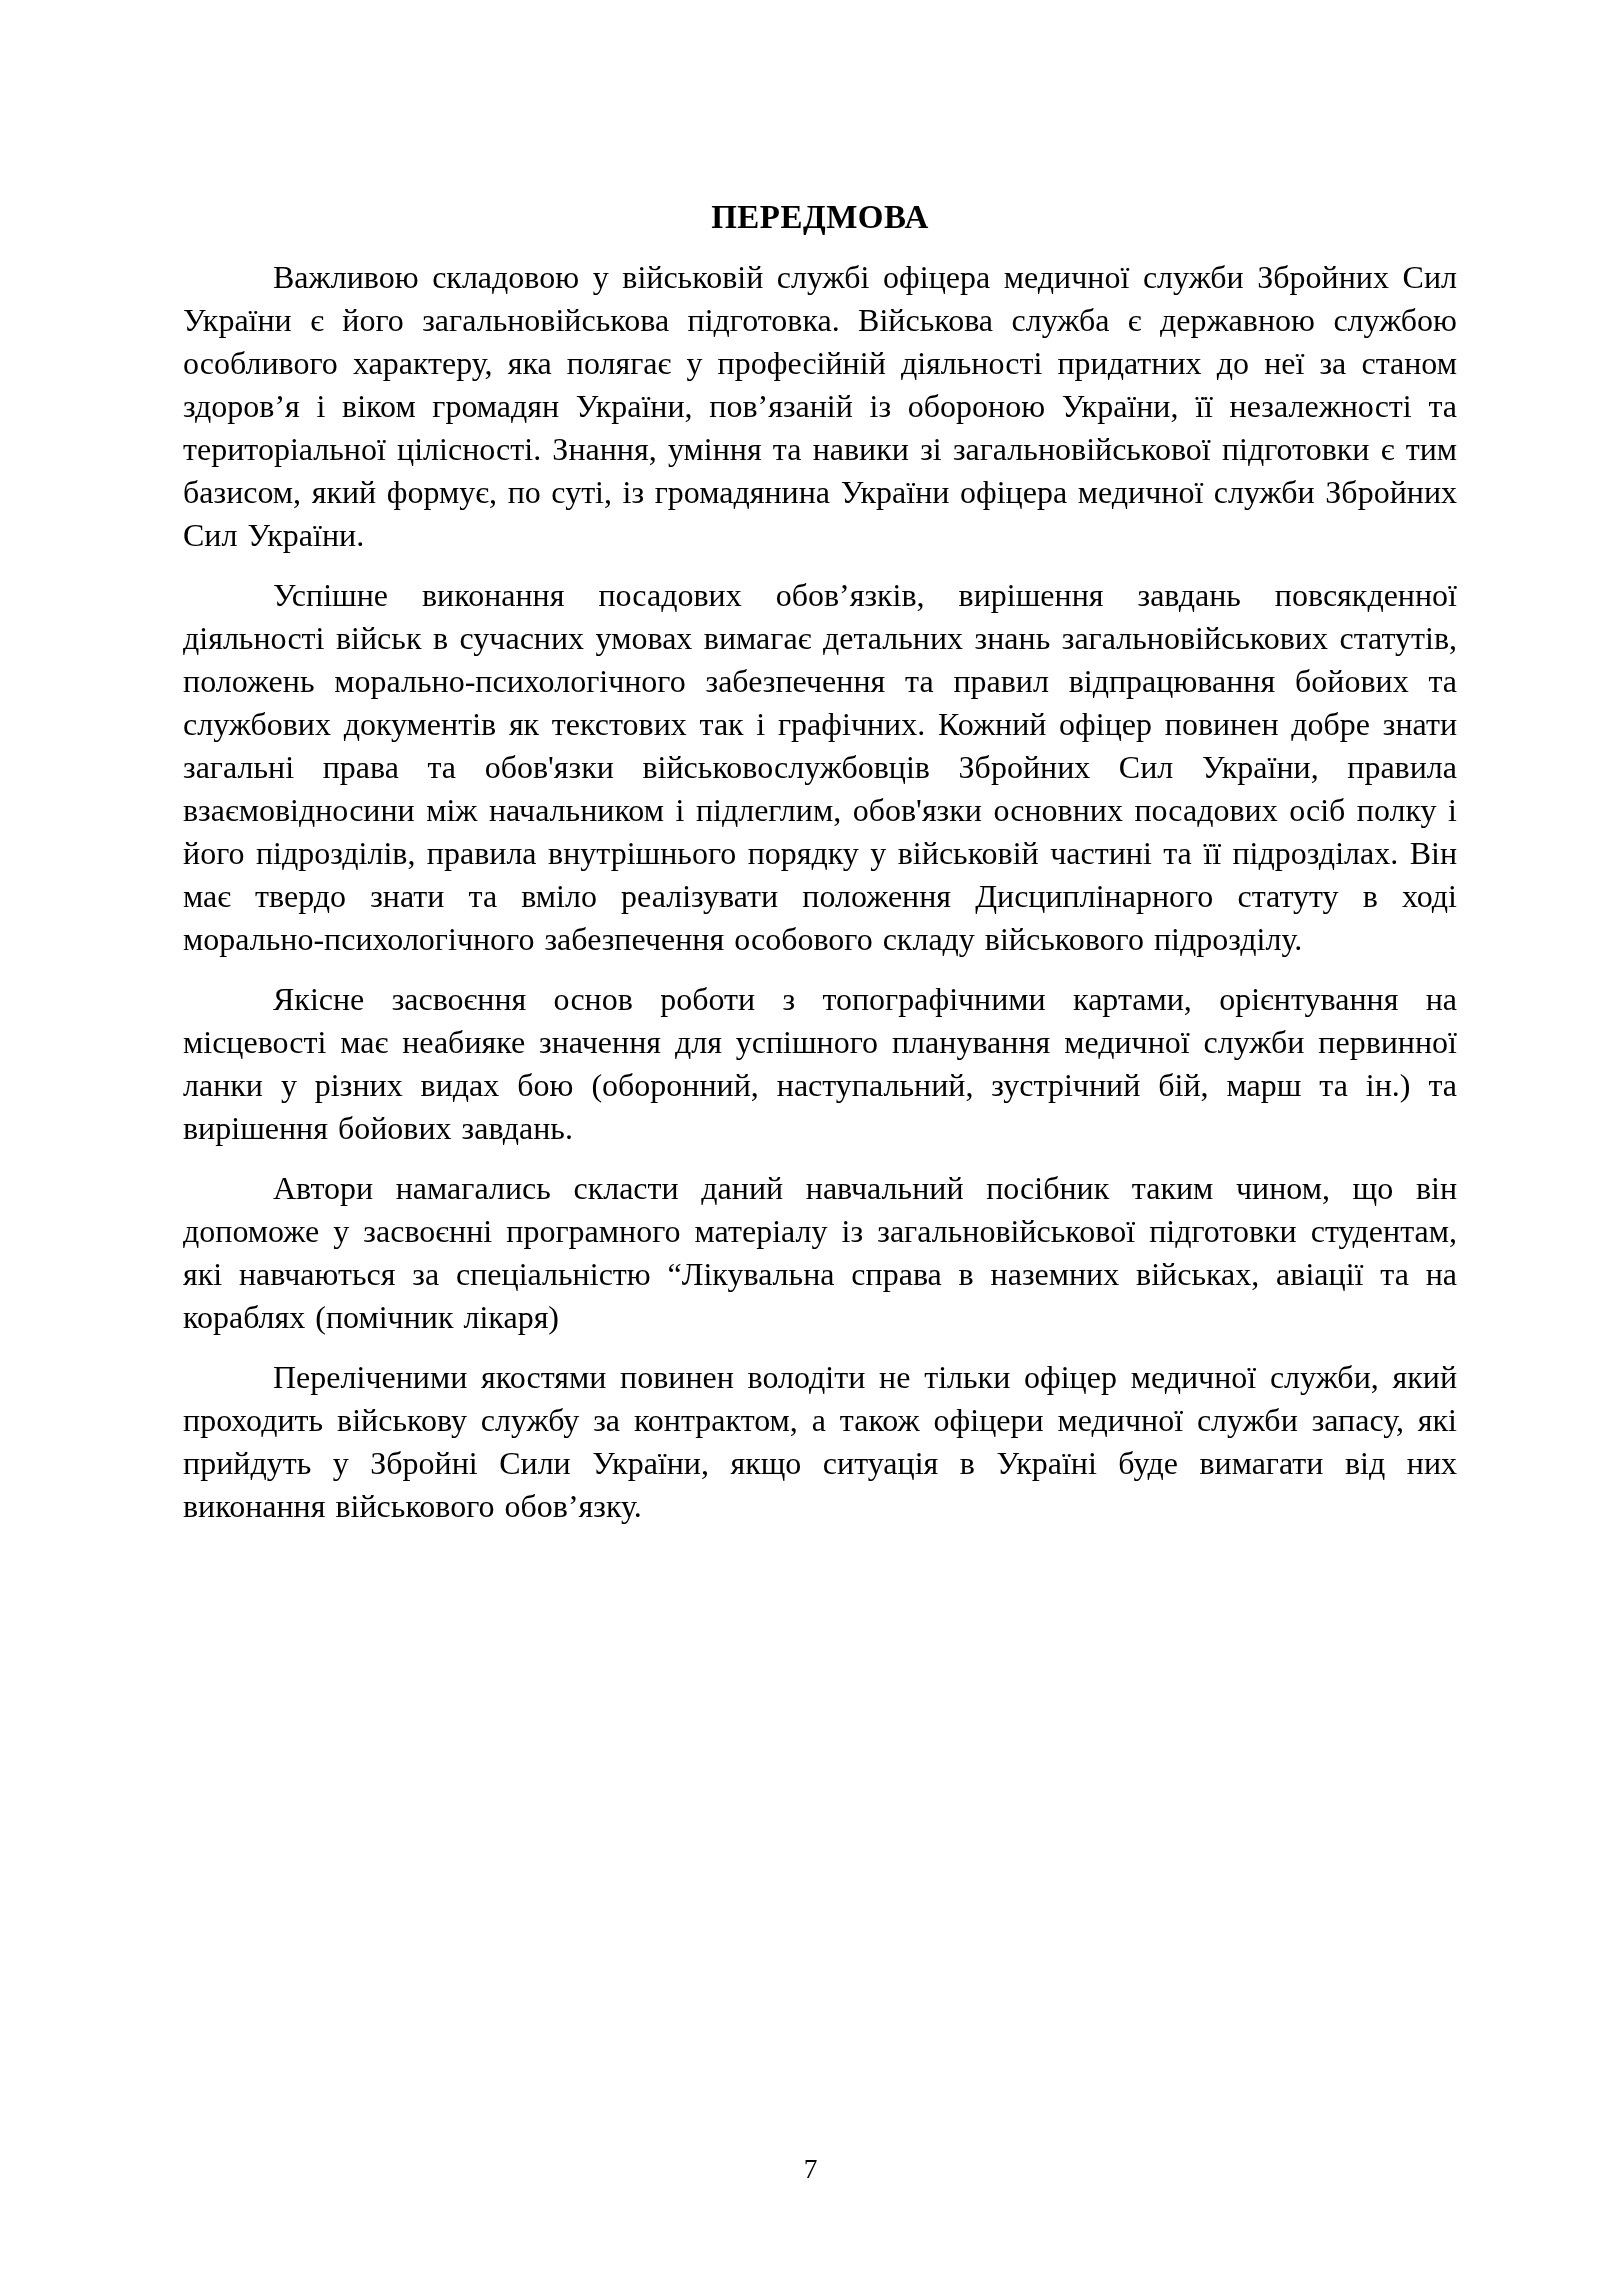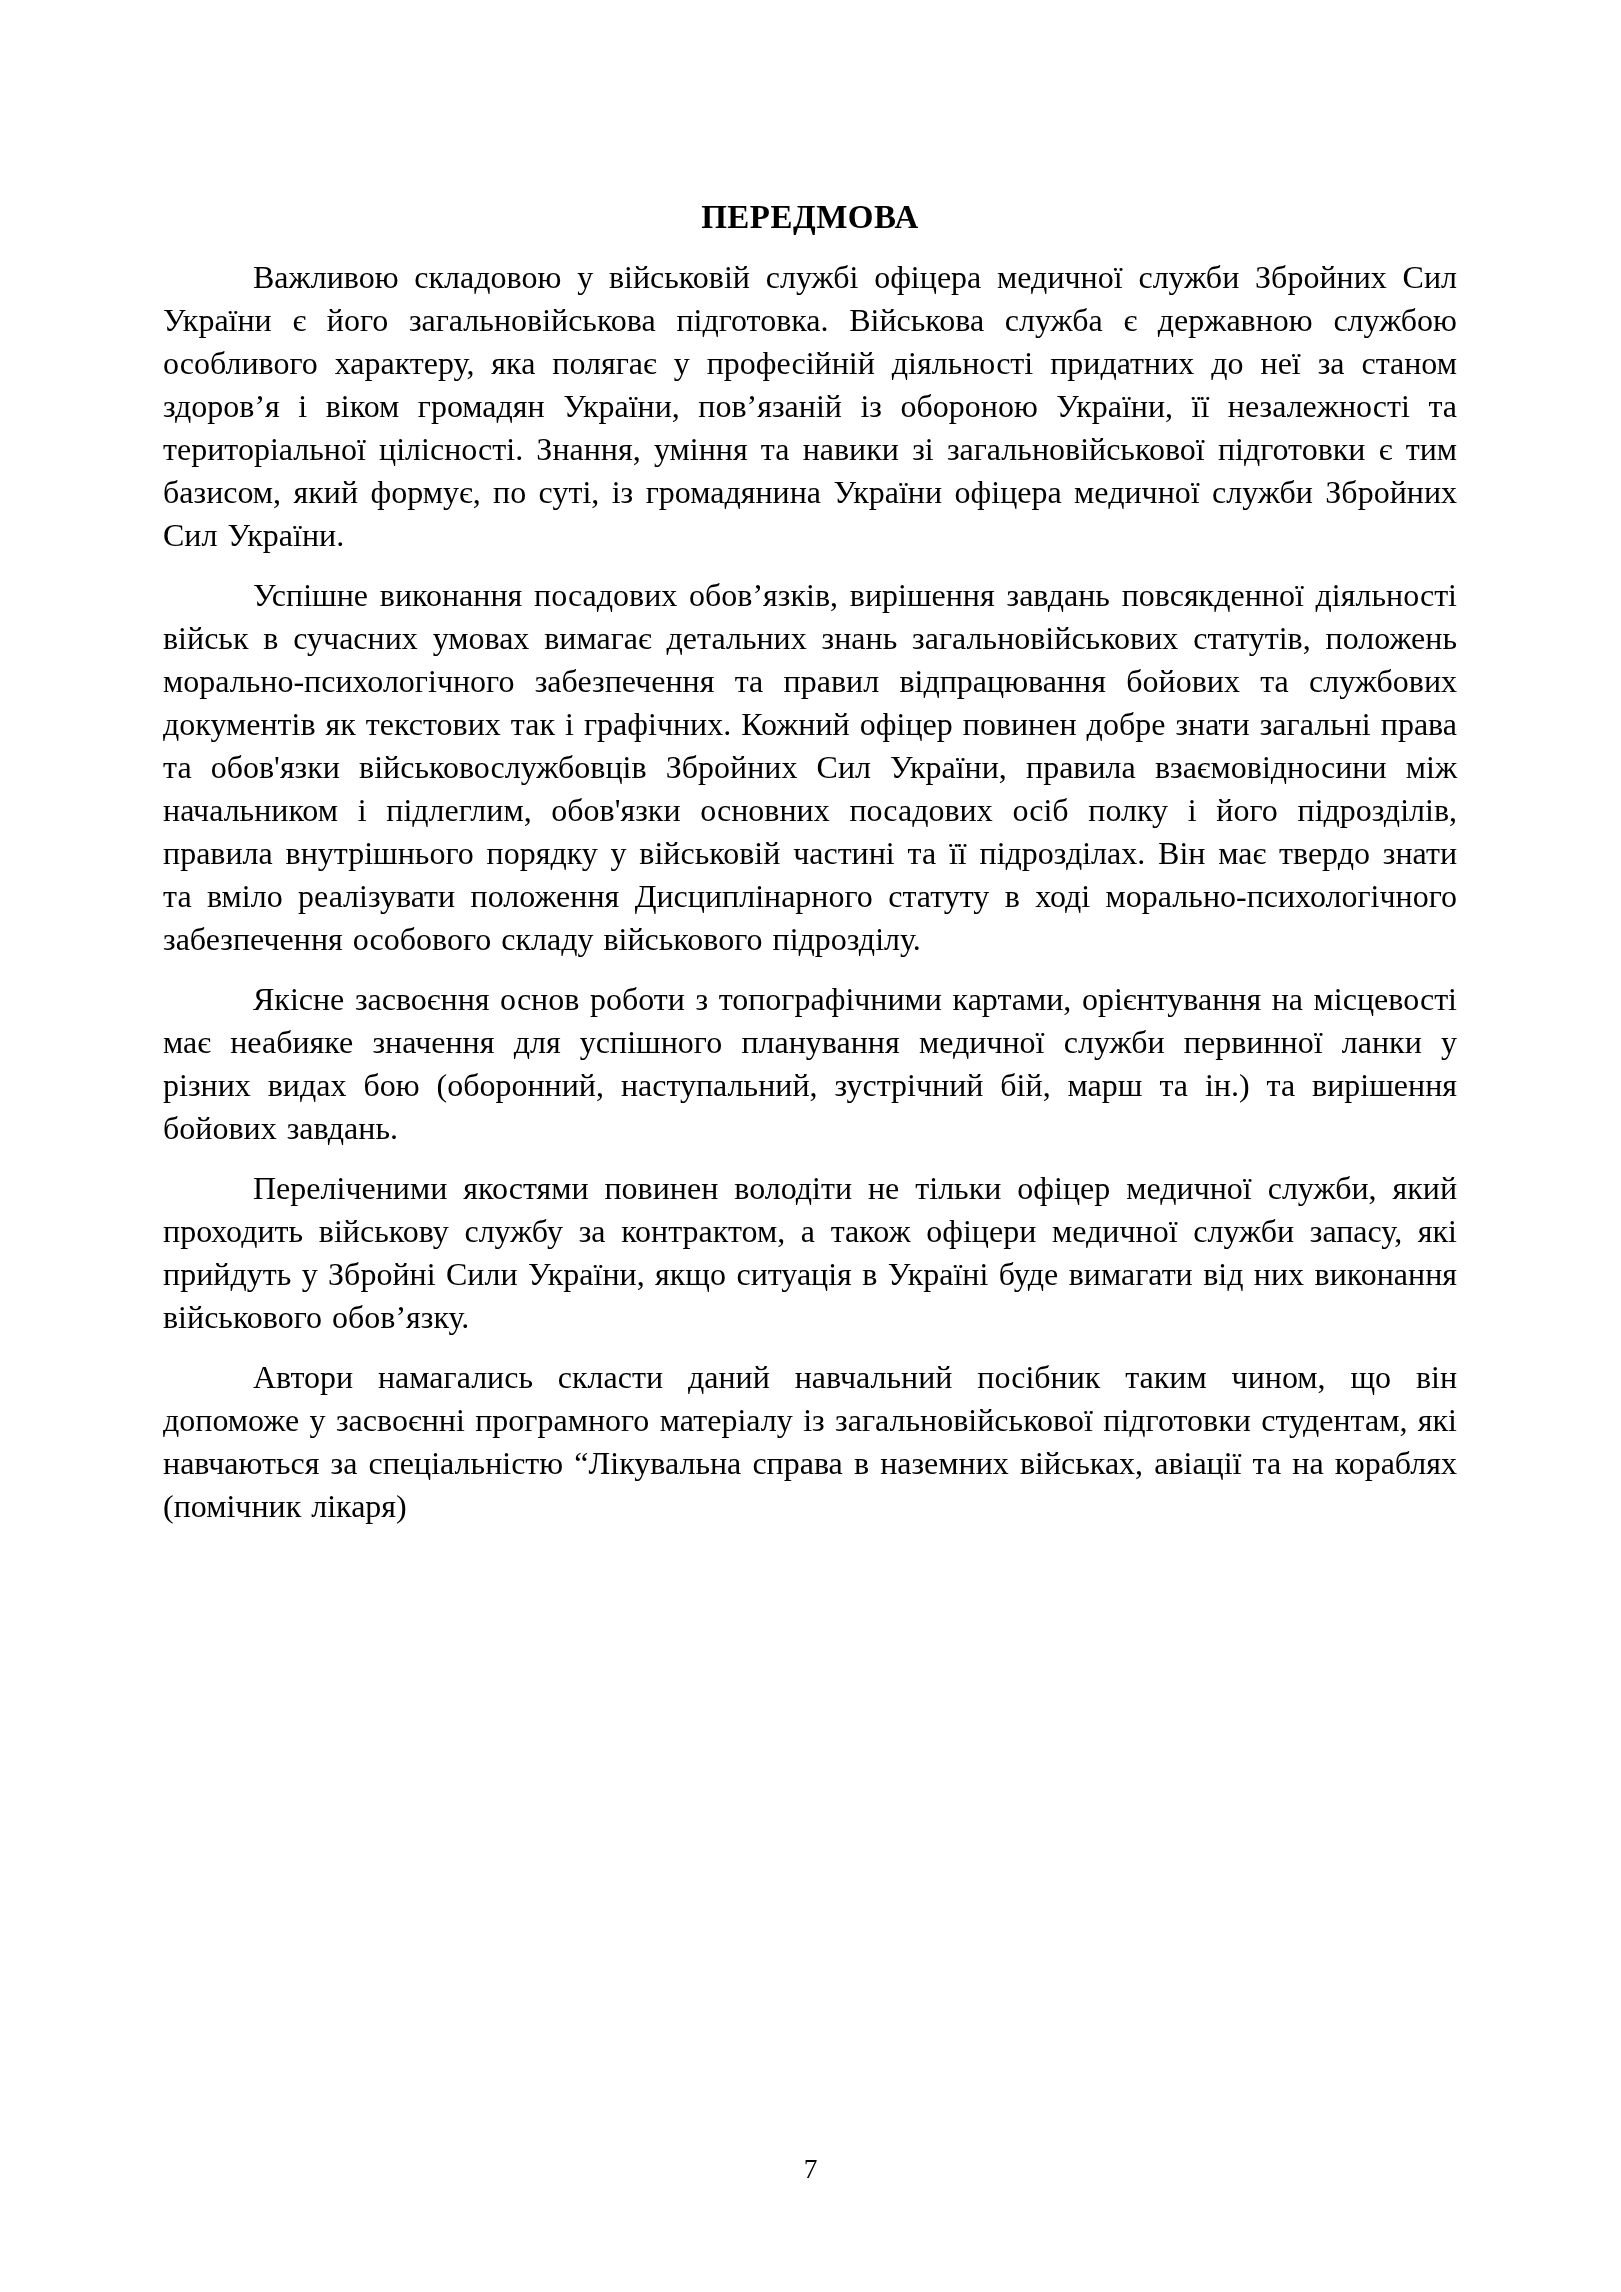--- a/index.html
+++ b/index.html
@@ -11,21 +11,21 @@
     position: relative;
     width: 1621px;
     height: 2293px;
     background: #ffffff;
     font-family: "Liberation Serif", "DejaVu Serif", serif;
     color: #000000;
     overflow: hidden;
   }
   .content {
     position: absolute;
-    left: 146px;
+    left: 166px;
     right: 147px;
     top: 196px;
   }
   .doc-title {
     font-size: 33px;
     font-weight: bold;
     text-align: center;
     margin: 0 0 2px 0;
     line-height: 43px;
     letter-spacing: 0.5px;
@@ -50,18 +50,18 @@
 </style>
 </head>
 <body>
 
 <div class="page">
   <div class="content">
     <h1 class="doc-title">ПЕРЕДМОВА</h1>
     <p class="para">Важливою складовою у військовій службі офіцера медичної служби Збройних Сил України є його загальновійськова підготовка. Військова служба є державною службою особливого характеру, яка полягає у професійній діяльності придатних до неї за станом здоров’я і віком громадян України, пов’язаній із обороною України, її незалежності та територіальної цілісності. Знання, уміння та навики зі загальновійськової підготовки є тим базисом, який формує, по суті, із громадянина України офіцера медичної служби Збройних Сил України.</p>
     <p class="para">Успішне виконання посадових обов’язків, вирішення завдань повсякденної діяльності військ в сучасних умовах вимагає детальних знань загальновійськових статутів, положень морально-психологічного забезпечення та правил відпрацювання бойових та службових документів як текстових так і графічних. Кожний офіцер повинен добре знати загальні права та обов'язки військовослужбовців Збройних Сил України, правила взаємовідносини між начальником і підлеглим, обов'язки основних посадових осіб полку і його підрозділів, правила внутрішнього порядку у військовій частині та її підрозділах. Він має твердо знати та вміло реалізувати положення Дисциплінарного статуту в ході морально-психологічного забезпечення особового складу військового підрозділу.</p>
     <p class="para">Якісне засвоєння основ роботи з топографічними картами, орієнтування на місцевості має неабияке значення для успішного планування медичної служби первинної ланки у різних видах бою (оборонний, наступальний, зустрічний бій, марш та ін.) та вирішення бойових завдань.</p>
+    <p class="para">Автори намагались скласти даний навчальний посібник таким чином, що він допоможе у засвоєнні програмного матеріалу із загальновійськової підготовки студентам, які навчаються за спеціальністю “Лікувальна справа в наземних військах, авіації та на кораблях (помічник лікаря)</p>
     <p class="para">Переліченими якостями повинен володіти не тільки офіцер медичної служби, який проходить військову службу за контрактом, а також офіцери медичної служби запасу, які прийдуть у Збройні Сили України, якщо ситуація в Україні буде вимагати від них виконання військового обов’язку.</p>
-    <p class="para">Автори намагались скласти даний навчальний посібник таким чином, що він допоможе у засвоєнні програмного матеріалу із загальновійськової підготовки студентам, які навчаються за спеціальністю “Лікувальна справа в наземних військах, авіації та на кораблях (помічник лікаря)</p>
   </div>
   <div class="page-number">7</div>
 </div>
 
 
 </body></html>

